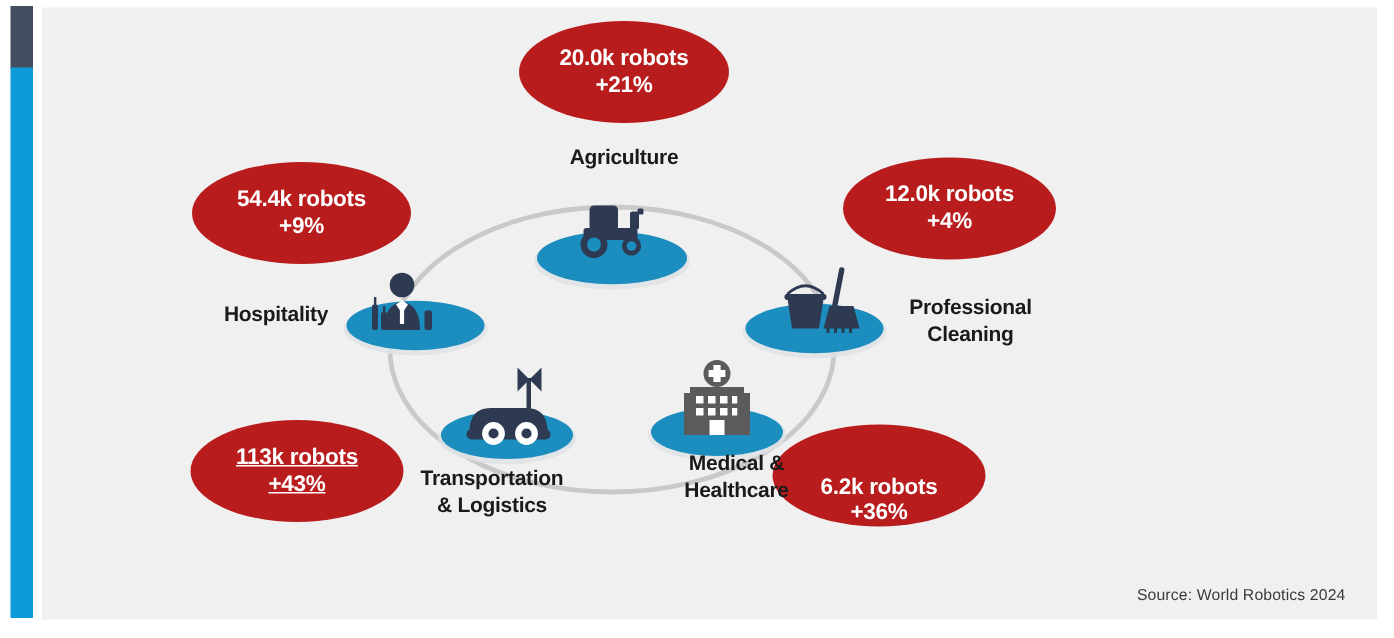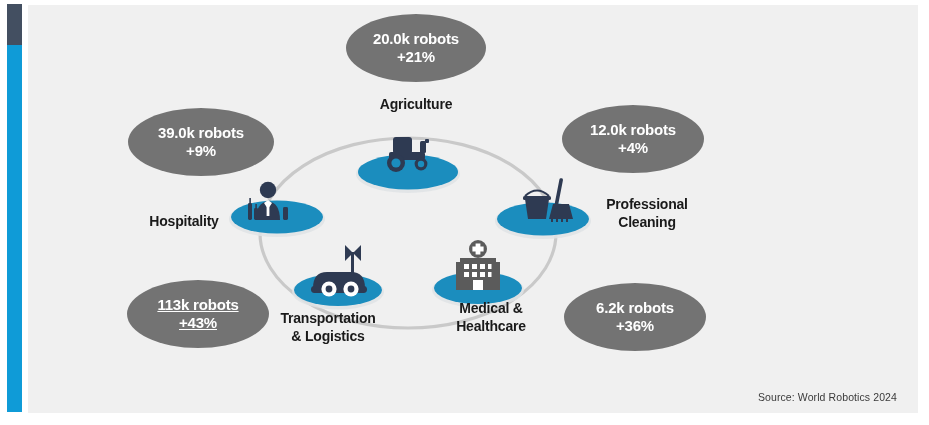--- a/index.html
+++ b/index.html
@@ -46,21 +46,21 @@
   .diagram {
     position: absolute;
     left: 0;
     top: 0;
     width: 929px;
     height: 425px;
   }
   
   .bubble {
     position: absolute;
-    background: #737373;
+    background: #b91c1c;
     border-radius: 50%;
     color: #ffffff;
     font-weight: bold;
     display: flex;
     flex-direction: column;
     align-items: center;
     justify-content: center;
     line-height: 1.18;
     text-align: center;
     letter-spacing: -0.2px;
@@ -194,42 +194,42 @@
       </g>
     </g>
   </svg>
 
   <div class="bubble" style="left:346px; top:14px; width:140px; height:68px;">
     <span class="v1">20.0k robots</span>
     <span class="v2">+21%</span>
   </div>
 
   <div class="bubble" style="left:128px; top:108px; width:146px; height:68px;">
-    <span class="v1">39.0k robots</span>
+    <span class="v1">54.4k robots</span>
     <span class="v2">+9%</span>
   </div>
 
   <div class="bubble" style="left:562px; top:105px; width:142px; height:68px;">
     <span class="v1">12.0k robots</span>
     <span class="v2">+4%</span>
   </div>
 
   <div class="bubble" style="left:127px; top:280px; width:142px; height:68px;text-decoration:underline;">
     <span class="v1">113k robots</span>
     <span class="v2">+43%</span>
   </div>
 
-  <div class="bubble" style="left:564px; top:283px; width:142px; height:68px;">
+  <div class="bubble" style="left:515px; top:283px; width:142px; height:68px;justify-content:flex-end;">
     <span class="v1">6.2k robots</span>
     <span class="v2">+36%</span>
   </div>
 
   <div class="seg-label" style="left:343px; top:96px; width:146px;">Agriculture</div>
 
-  <div class="seg-label" style="left:126px; top:213px; width:116px;">Hospitality</div>
+  <div class="seg-label" style="left:126px; top:201px; width:116px;">Hospitality</div>
 
   <div class="seg-label" style="left:263px; top:310px; width:130px;">Transportation
 &amp; Logistics</div>
 
   <div class="seg-label" style="left:586px; top:196px; width:122px;">Professional
 Cleaning</div>
 
   <div class="seg-label" style="left:435px; top:300px; width:112px;">Medical &amp;
 Healthcare</div>
 

